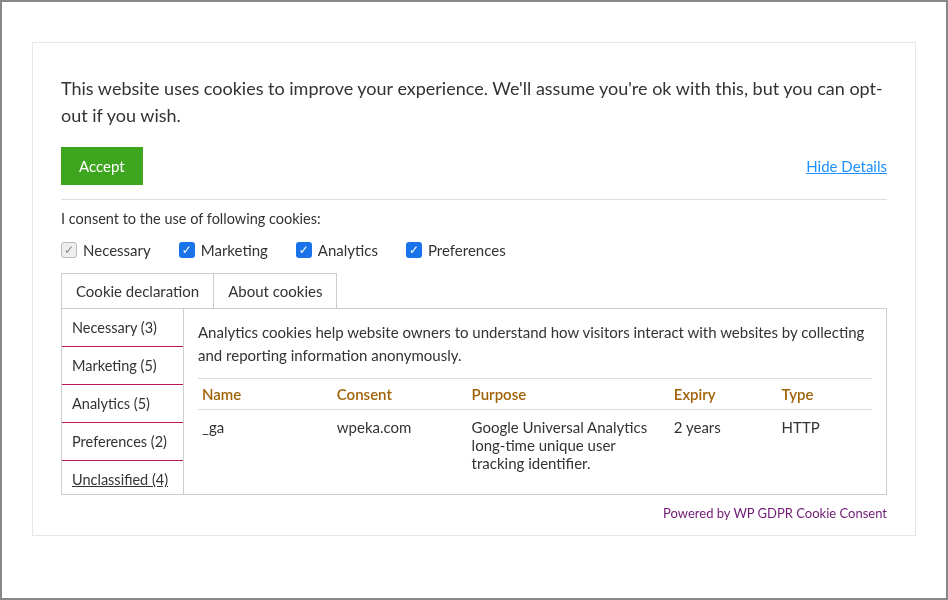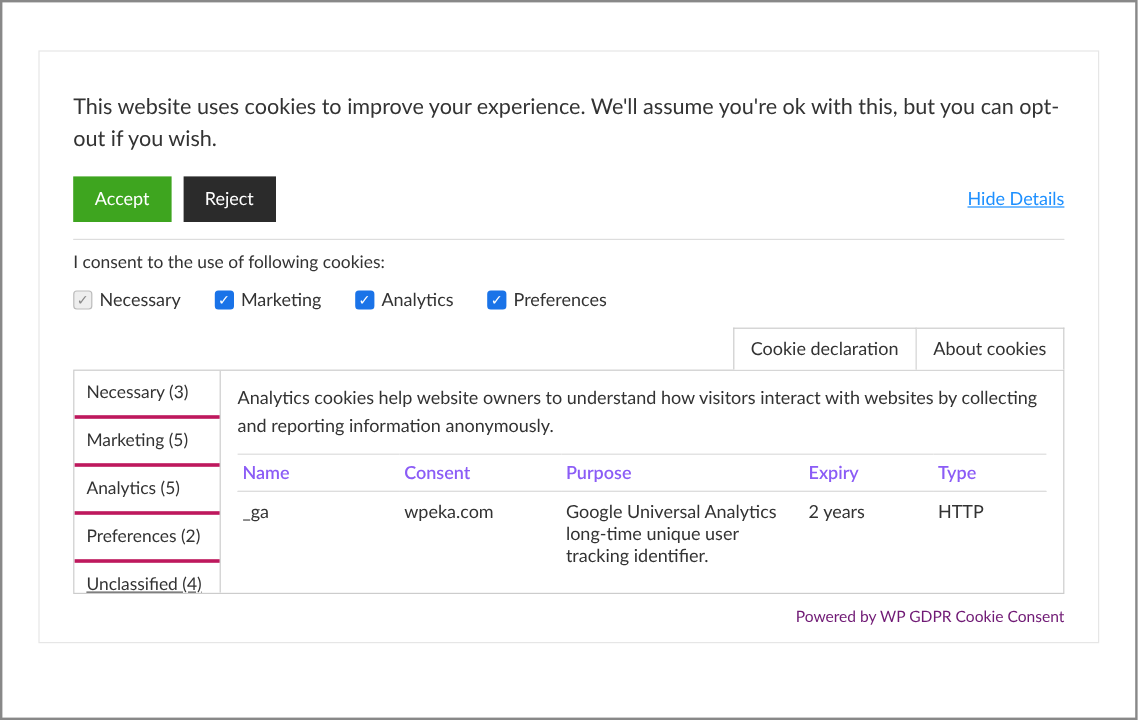--- a/index.html
+++ b/index.html
@@ -79,21 +79,20 @@
       line-height: 1;
     }
     .cb.checked { background: #1a73e8; color: #fff; }
     .cb.disabled {
       background: #eee;
       border: 1px solid #bbb;
       color: #888;
     }
     .tabs-top {
       display: flex;
-      justify-content: flex-end;
     }
     .tab-top {
       border: 1px solid #ccc;
       border-bottom: none;
       padding: 8px 14px;
       font-size: 15px;
       background: #fff;
       cursor: pointer;
       color: #333;
     }
@@ -105,21 +104,21 @@
       overflow: hidden;
     }
     .side-tabs {
       display: flex;
       flex-direction: column;
       border-right: 1px solid #ccc;
       width: 122px;
       flex-shrink: 0;
     }
     .side-tab {
-      border-bottom: 3px solid #be185d;
+      border-bottom: 1px solid #be185d;
       padding: 10px 10px;
       font-size: 14.5px;
       cursor: pointer;
       color: #333;
       white-space: nowrap;
     }
     .side-tab:last-child { border-bottom: none; text-decoration: underline; }
     .panel-body {
       flex: 1;
       padding: 12px 14px 0 14px;
@@ -135,21 +134,21 @@
       width: 100%;
       border-collapse: collapse;
       font-size: 15px;
     }
     .cookie-table th {
       text-align: left;
       font-weight: 600;
       padding: 6px 4px;
       border-top: 1px solid #ddd;
       border-bottom: 1px solid #ddd;
-      color: #8b5cf6;
+      color: #a16207;
       margin-top: 28px;
     }
     .cookie-table td {
       padding: 8px 4px;
       vertical-align: top;
       color: #333;
     }
     .col-name { width: 20%; }
     .col-domain { width: 20%; }
     .col-purpose { width: 30%; }
@@ -164,21 +163,20 @@
   </style>
 </head>
 <body>
 
 <div class="banner">
 
   <p class="banner-message">This website uses cookies to improve your experience. We'll assume you're ok with this, but you can opt-out if you wish.</p>
 
   <div class="button-row">
     <button class="btn btn-accept">Accept</button>
-    <button class="btn btn-reject">Reject</button>
     <a class="details-toggle">Hide Details</a>
   </div>
 
   <hr class="divider">
 
   <p class="consent-line">I consent to the use of following cookies:</p>
 
   <div class="checkbox-row">
     <label class="cb-item">
       <span class="cb disabled">✓</span>

